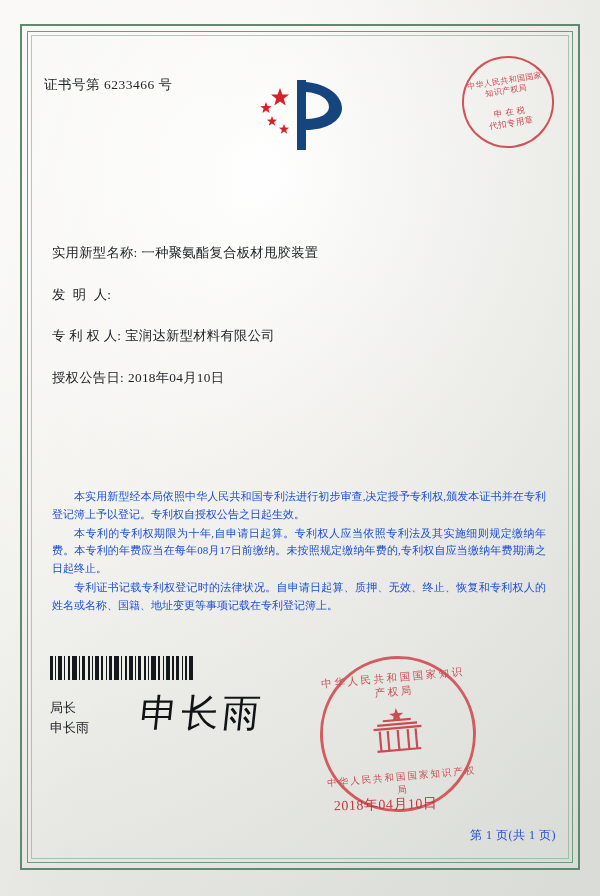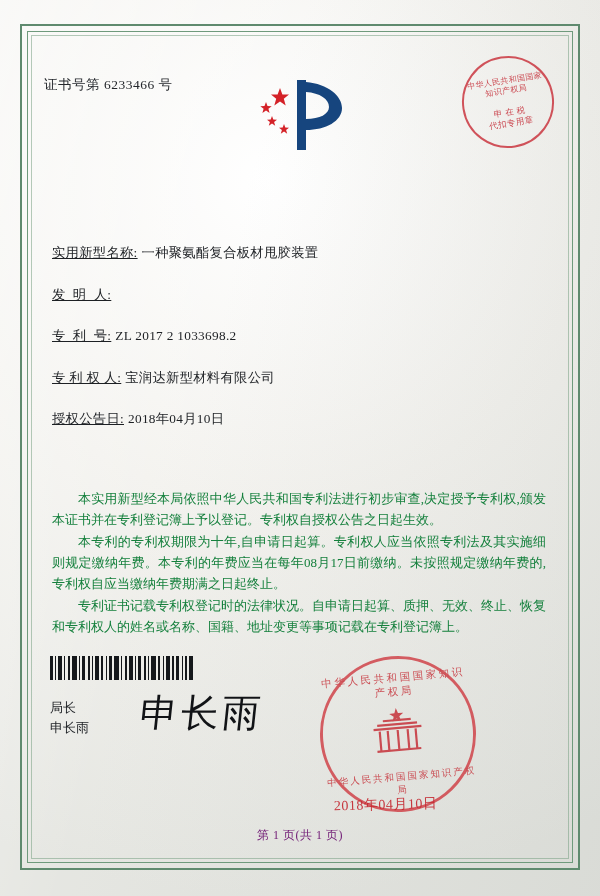--- a/index.html
+++ b/index.html
@@ -107,35 +107,34 @@
     display: flex;
     align-items: baseline;
     font-size: 13.3px;
     color: #1d2024;
     margin-bottom: 23.5px;
     letter-spacing: 0.3px;
   }
   .field-row .label {
     white-space: pre;
     flex: 0 0 auto;
-    text-decoration: underline;
   }
   .field-row .value {
     margin-left: 4px;
     letter-spacing: 0.3px;
   }
   .field-row.wide .value { letter-spacing: 0.2px; }
 
   
   #paras {
     position: absolute;
     left: 8px; right: 10px; top: 440px;
-    font-size: 13px;
+    font-size: 11px;
     line-height: 1.62;
-    color: #15803d;
+    color: #1d4ed8;
     text-align: justify;
   }
   #paras p {
     margin: 0 0 1px 0;
     text-indent: 2em;
   }
 
   
   #barcode {
     position: absolute;
@@ -202,23 +201,23 @@
     color: #c4262f;
     opacity: 0.9;
     letter-spacing: 0.5px;
     transform: rotate(-1.5deg);
   }
 
   
   #footer {
     position: absolute;
     left: 0; right: 0; bottom: 6px;
-    text-align: center;
+    text-align: right;
     font-size: 12px;
-    color: #701a75;
+    color: #1d4ed8;
     letter-spacing: 0.5px;
   }
 </style>
 </head>
 <body>
 
 <div id="page">
   <div id="paper-shade"></div>
 
   <div id="frame-outer"></div>
@@ -254,24 +253,20 @@
     </div>
 
 
     <div class="fields">
       <div class="field-row">
         <span class="label">实用新型名称:</span>
         <span class="value">一种聚氨酯复合板材甩胶装置</span>
       </div>
       <div class="field-row wide">
         <span class="label">发  明  人:</span>
-      </div>
-      <div class="field-row">
-        <span class="label">专  利  号:</span>
-        <span class="value">ZL 2017 2 1033698.2</span>
       </div>
       <div class="field-row">
         <span class="label">专 利 权 人:</span>
         <span class="value">宝润达新型材料有限公司</span>
       </div>
       <div class="field-row">
         <span class="label">授权公告日:</span>
         <span class="value">2018年04月10日</span>
       </div>
     </div>

